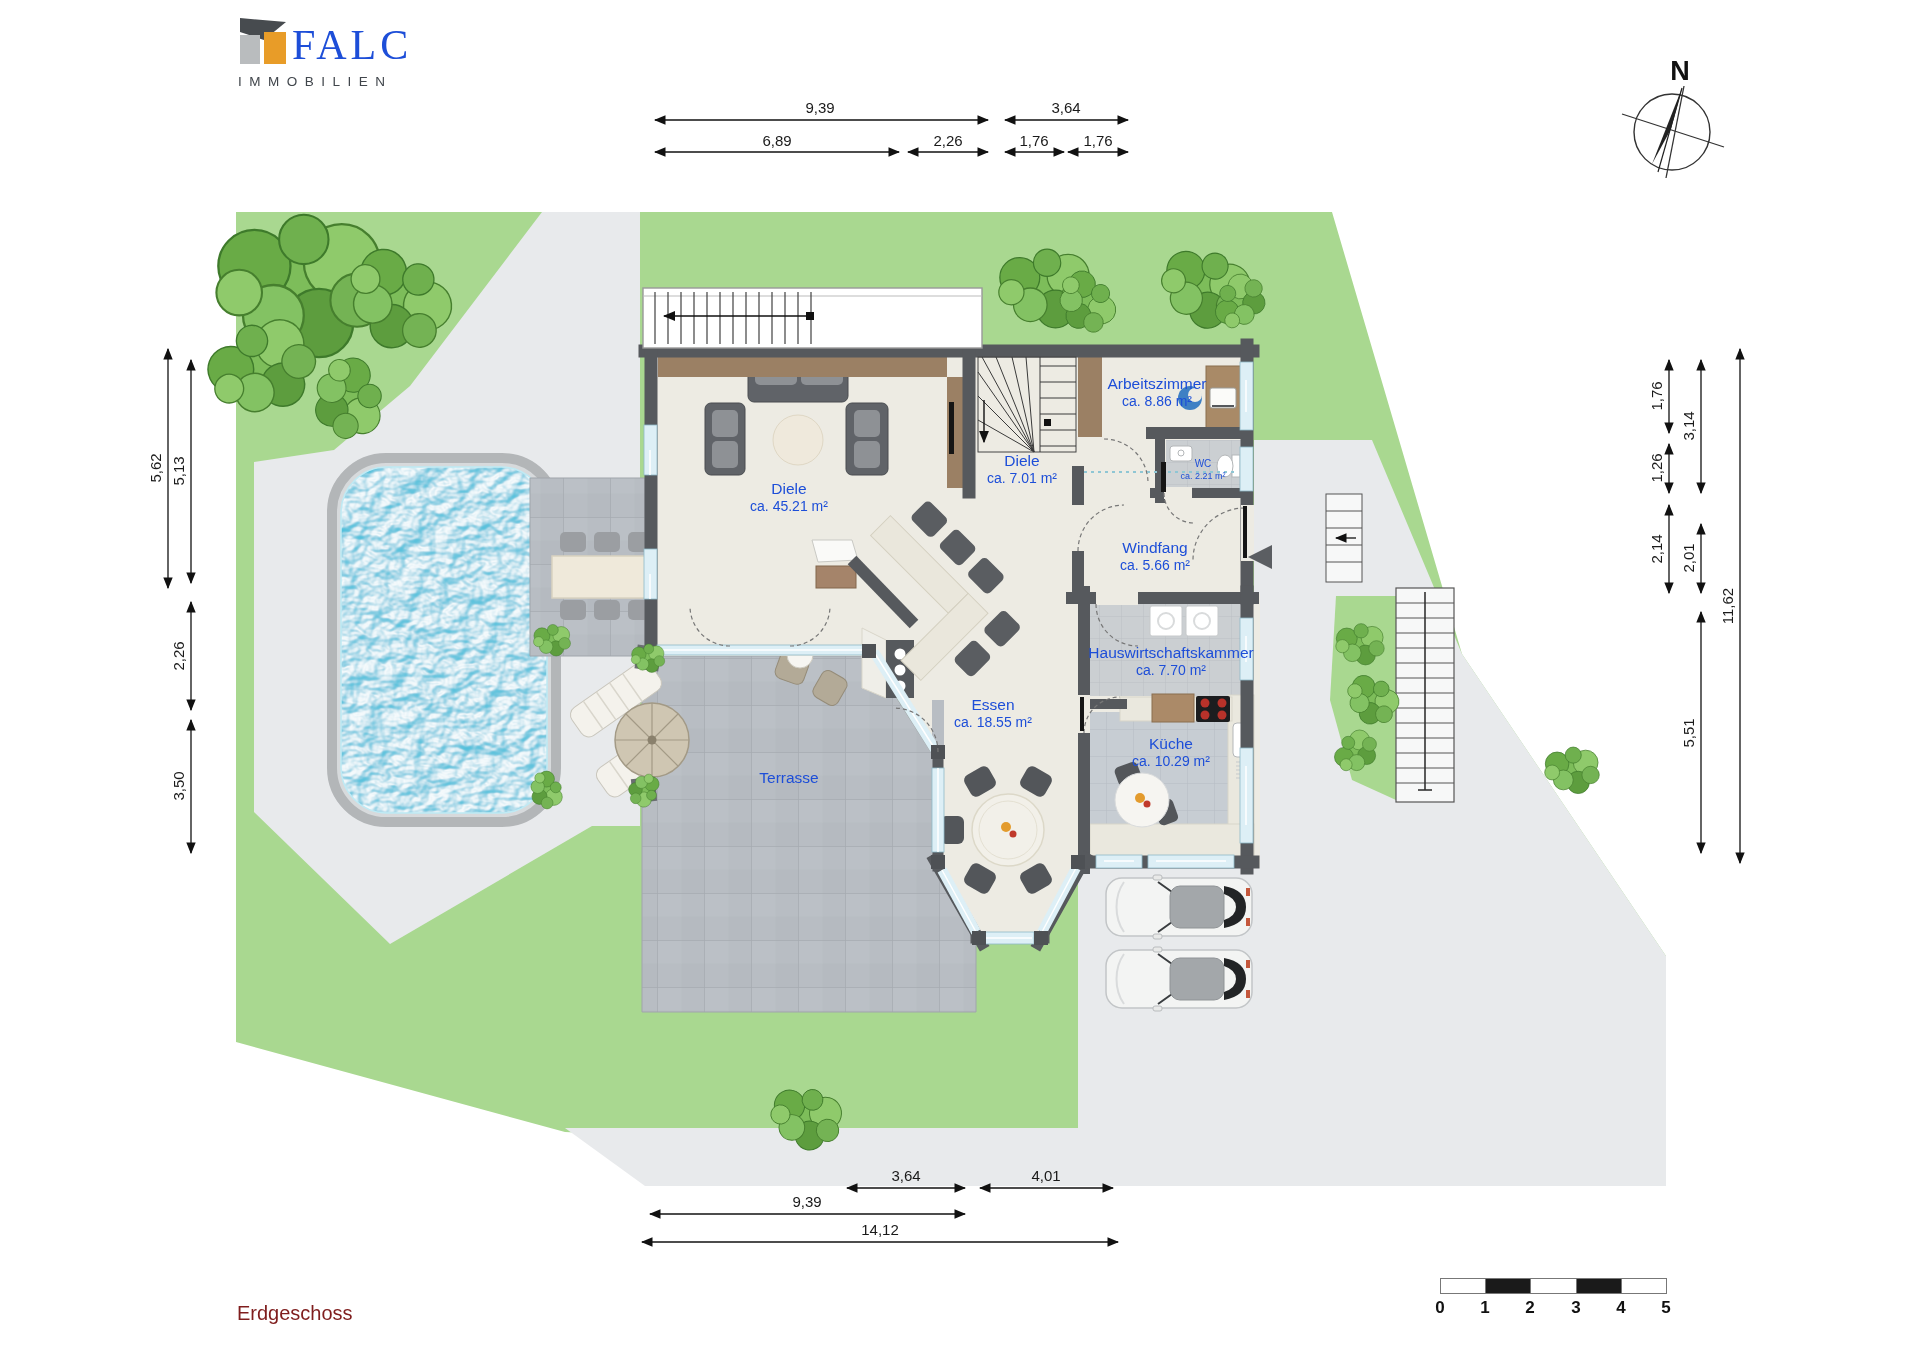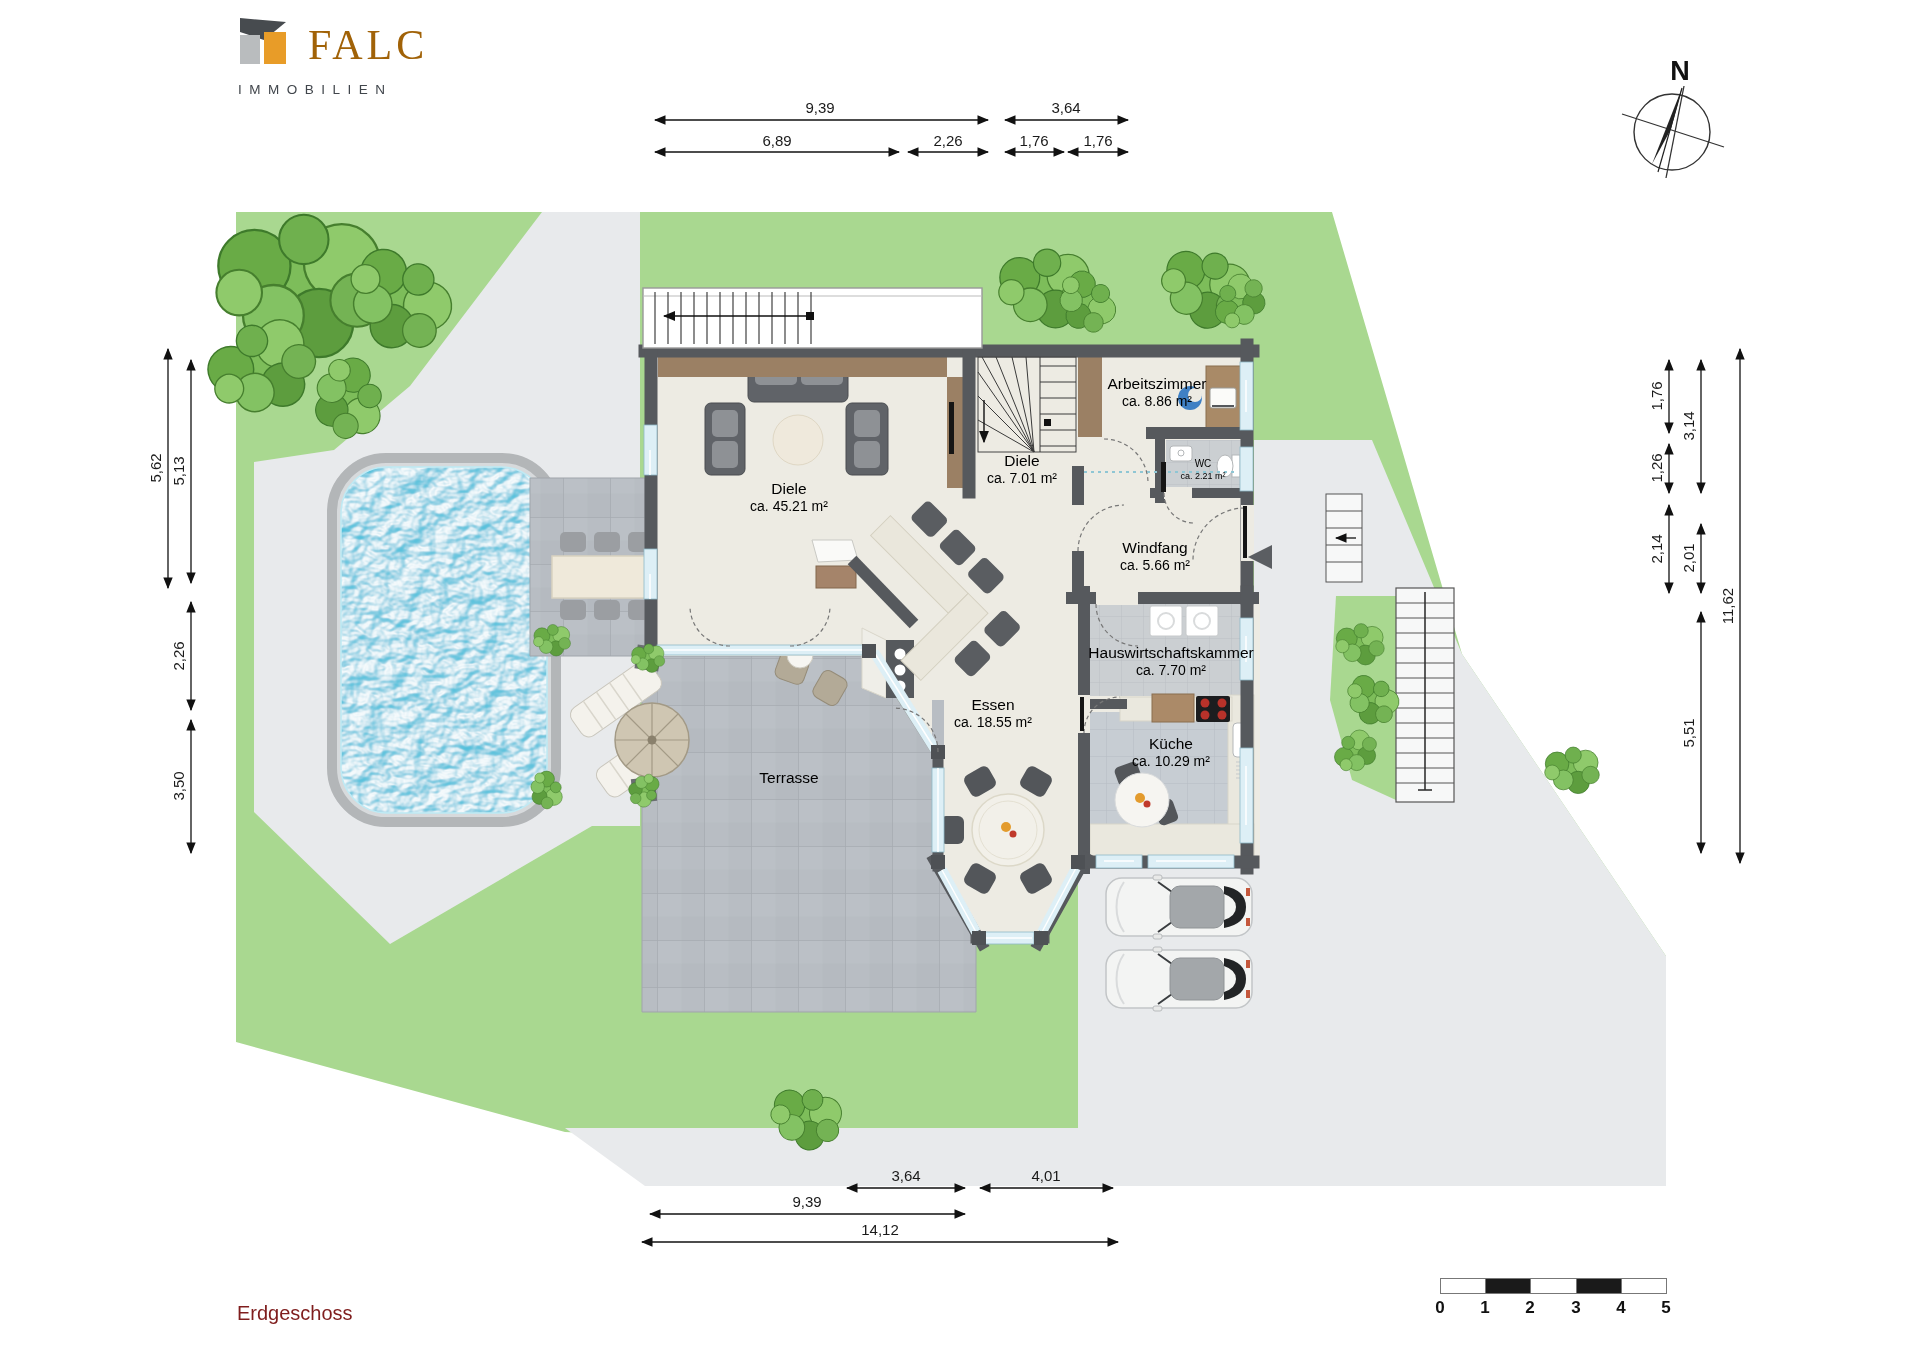--- a/index.html
+++ b/index.html
@@ -1,31 +1,31 @@
 <!DOCTYPE html>
 <html><head>
 <meta charset="utf-8">
 <style>
   html,body{margin:0;padding:0;background:#ffffff;}
   #canvas{position:relative;width:1920px;height:1357px;background:#ffffff;overflow:hidden;
           font-family:"Liberation Sans",sans-serif;}
   #plan-svg{position:absolute;left:0;top:0;z-index:1;}
   .overlay{position:absolute;z-index:2;}
   .room-label{position:absolute;z-index:3;transform:translate(-50%,-50%);text-align:center;
-              color:#000000;line-height:1.25;white-space:nowrap;}
+              color:#1d4ed8;line-height:1.25;white-space:nowrap;}
   .room-label .rname{font-size:15.5px;}
   .room-label .rarea{font-size:14px;}
   .room-label.small .rname{font-size:10px;}
   .room-label.small .rarea{font-size:9px;}
   
   #logo{left:238px;top:16px;display:flex;flex-direction:column;}
   #logo .logo-row{display:flex;align-items:flex-end;}
-  #logo .falc{font-family:"Liberation Serif",serif;font-size:42px;color:#a16207;
-              letter-spacing:4px;margin-left:20px;line-height:0.95;}
-  #logo .immo{font-size:13.5px;color:#41464c;letter-spacing:7.5px;margin-top:16px;}
+  #logo .falc{font-family:"Liberation Serif",serif;font-size:42px;color:#1d4ed8;
+              letter-spacing:4px;margin-left:4px;line-height:0.95;}
+  #logo .immo{font-size:13.5px;color:#41464c;letter-spacing:7.5px;margin-top:8px;}
   
   #floor-label{left:237px;top:1302px;font-size:20px;color:#7f1d1d;}
   
   #scalebar{left:1440px;top:1278px;width:227px;height:16px;display:flex;
             border:1px solid #777;box-sizing:border-box;background:#fff;}
   #scalebar .seg{flex:1;height:100%;border-right:1px solid #777;box-sizing:border-box;}
   #scalebar .seg:last-child{border-right:none;}
   .seg.dark{background:#1a1a1a;} .seg.light{background:#ffffff;}
   .sb-tick{position:absolute;z-index:2;width:20px;text-align:center;font-size:17px;
            font-weight:700;color:#111;top:1298px;}

